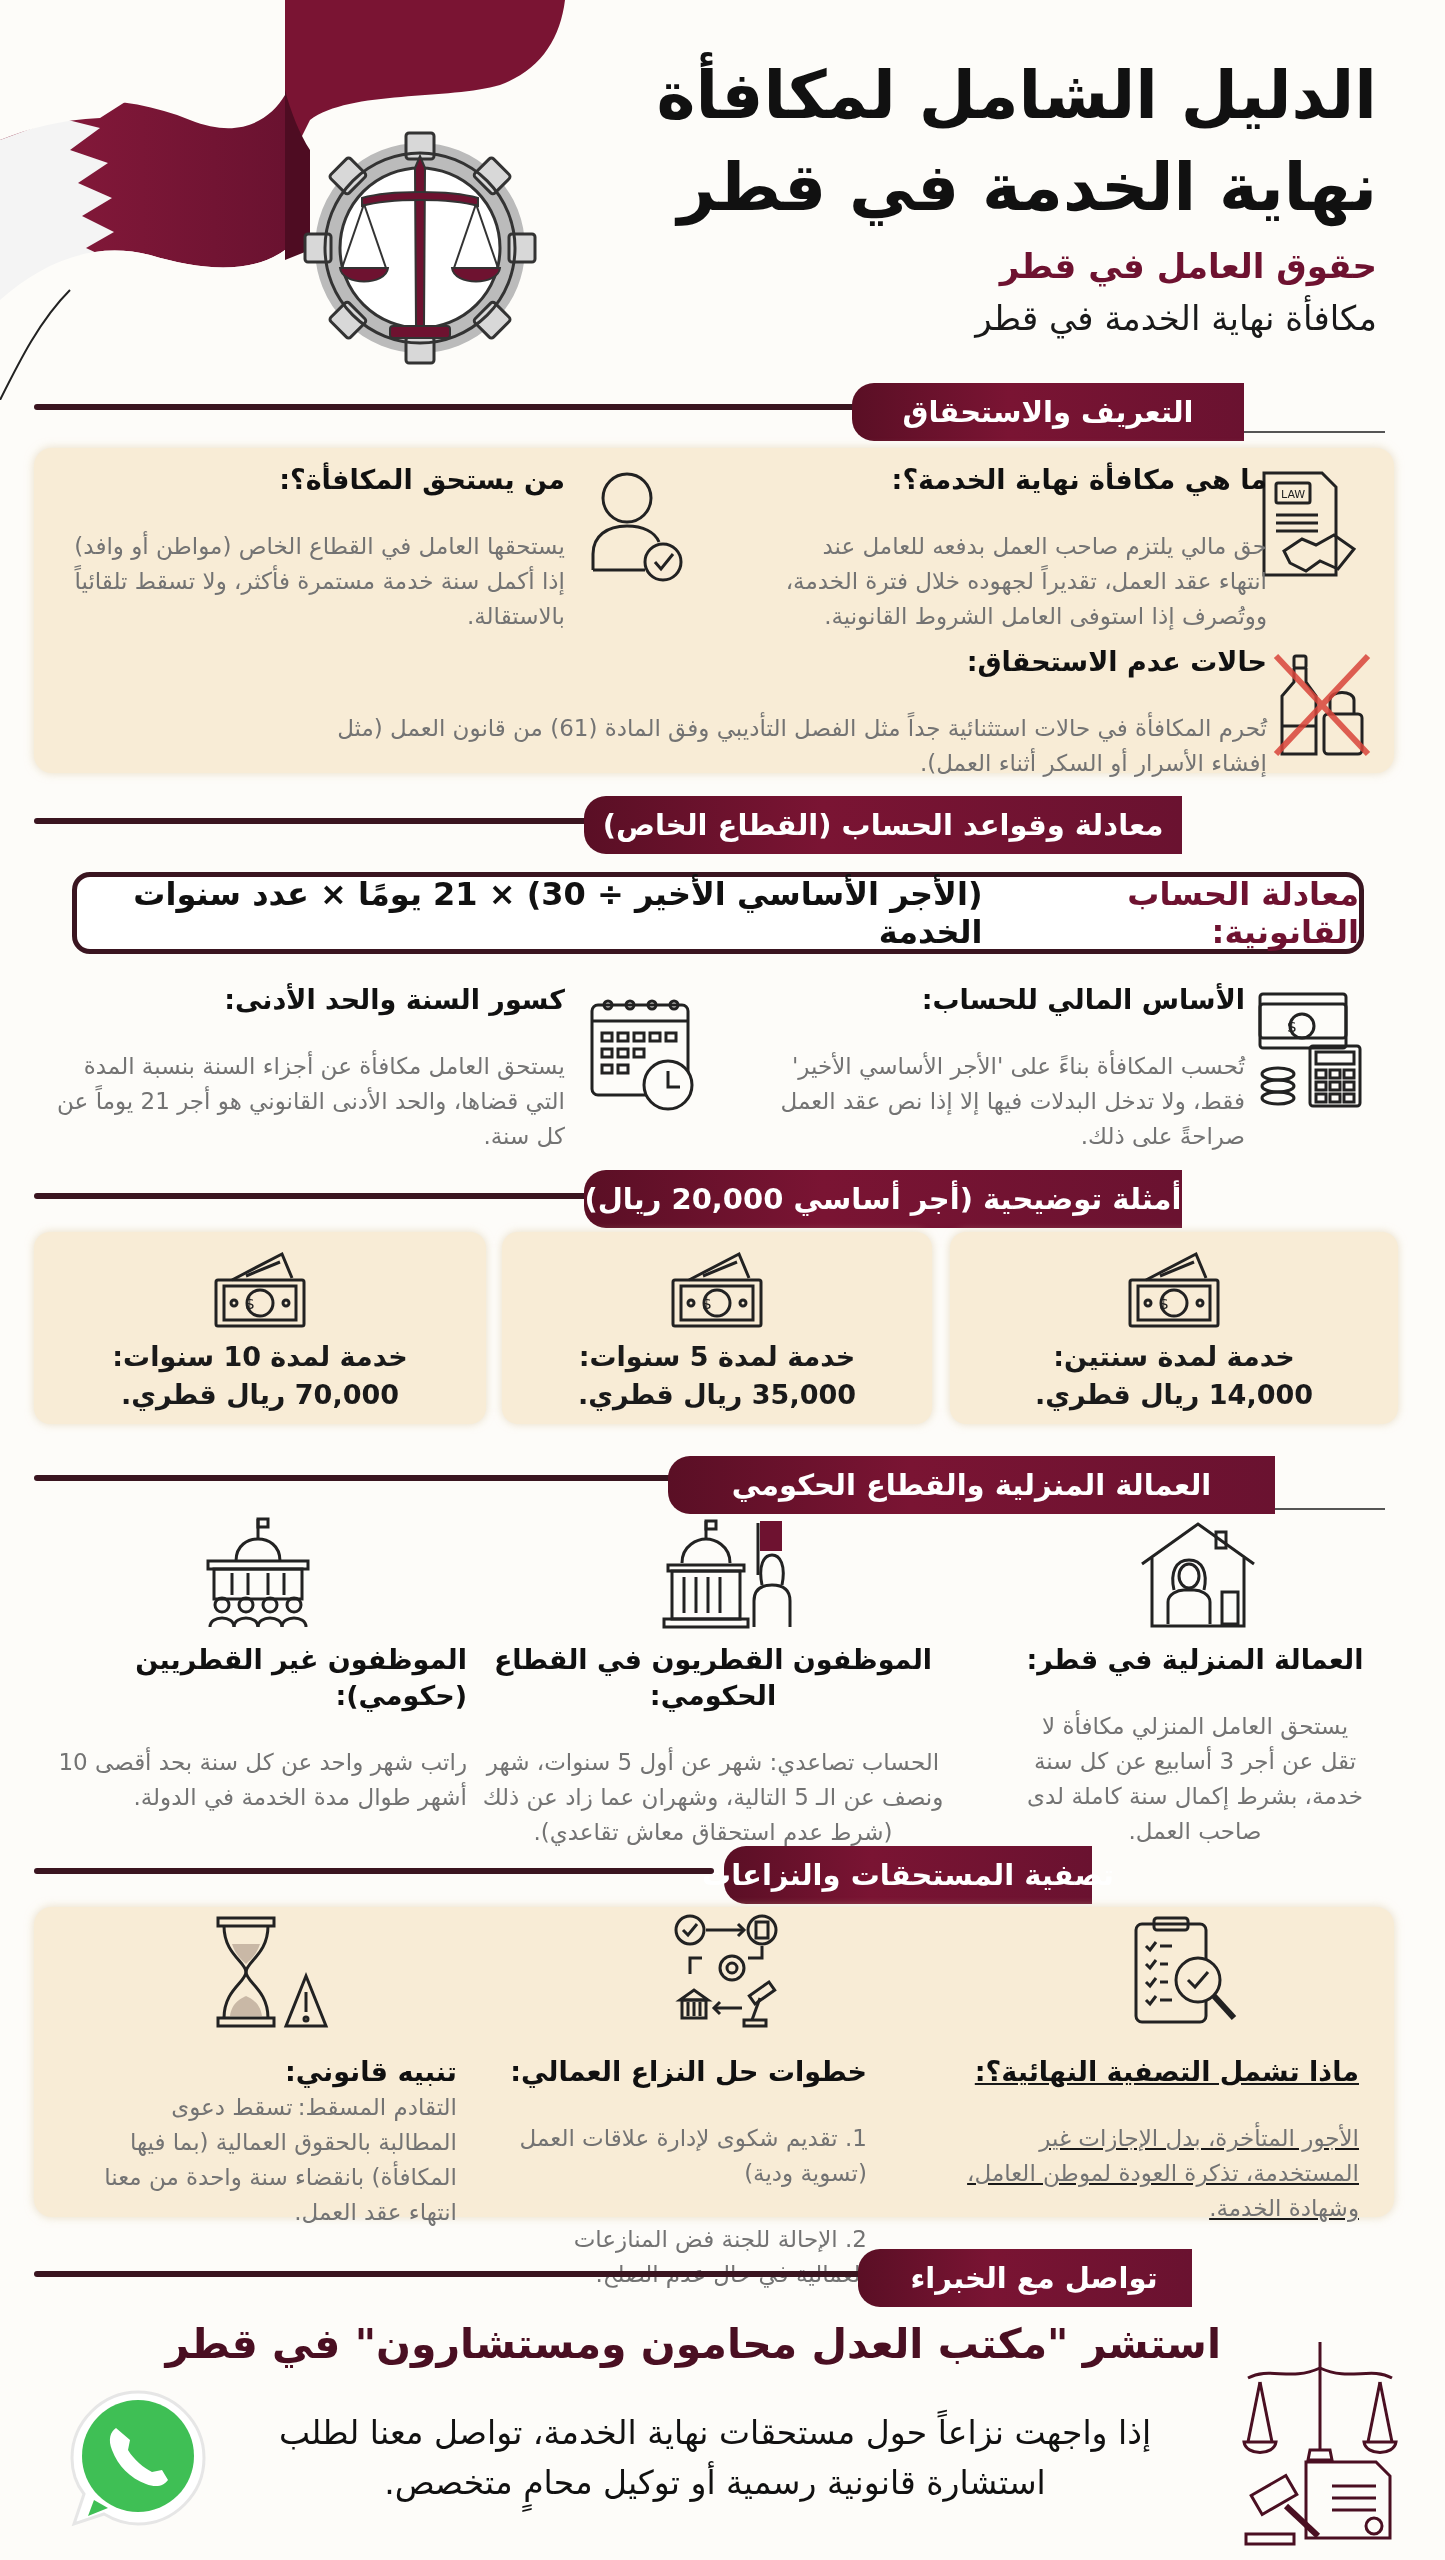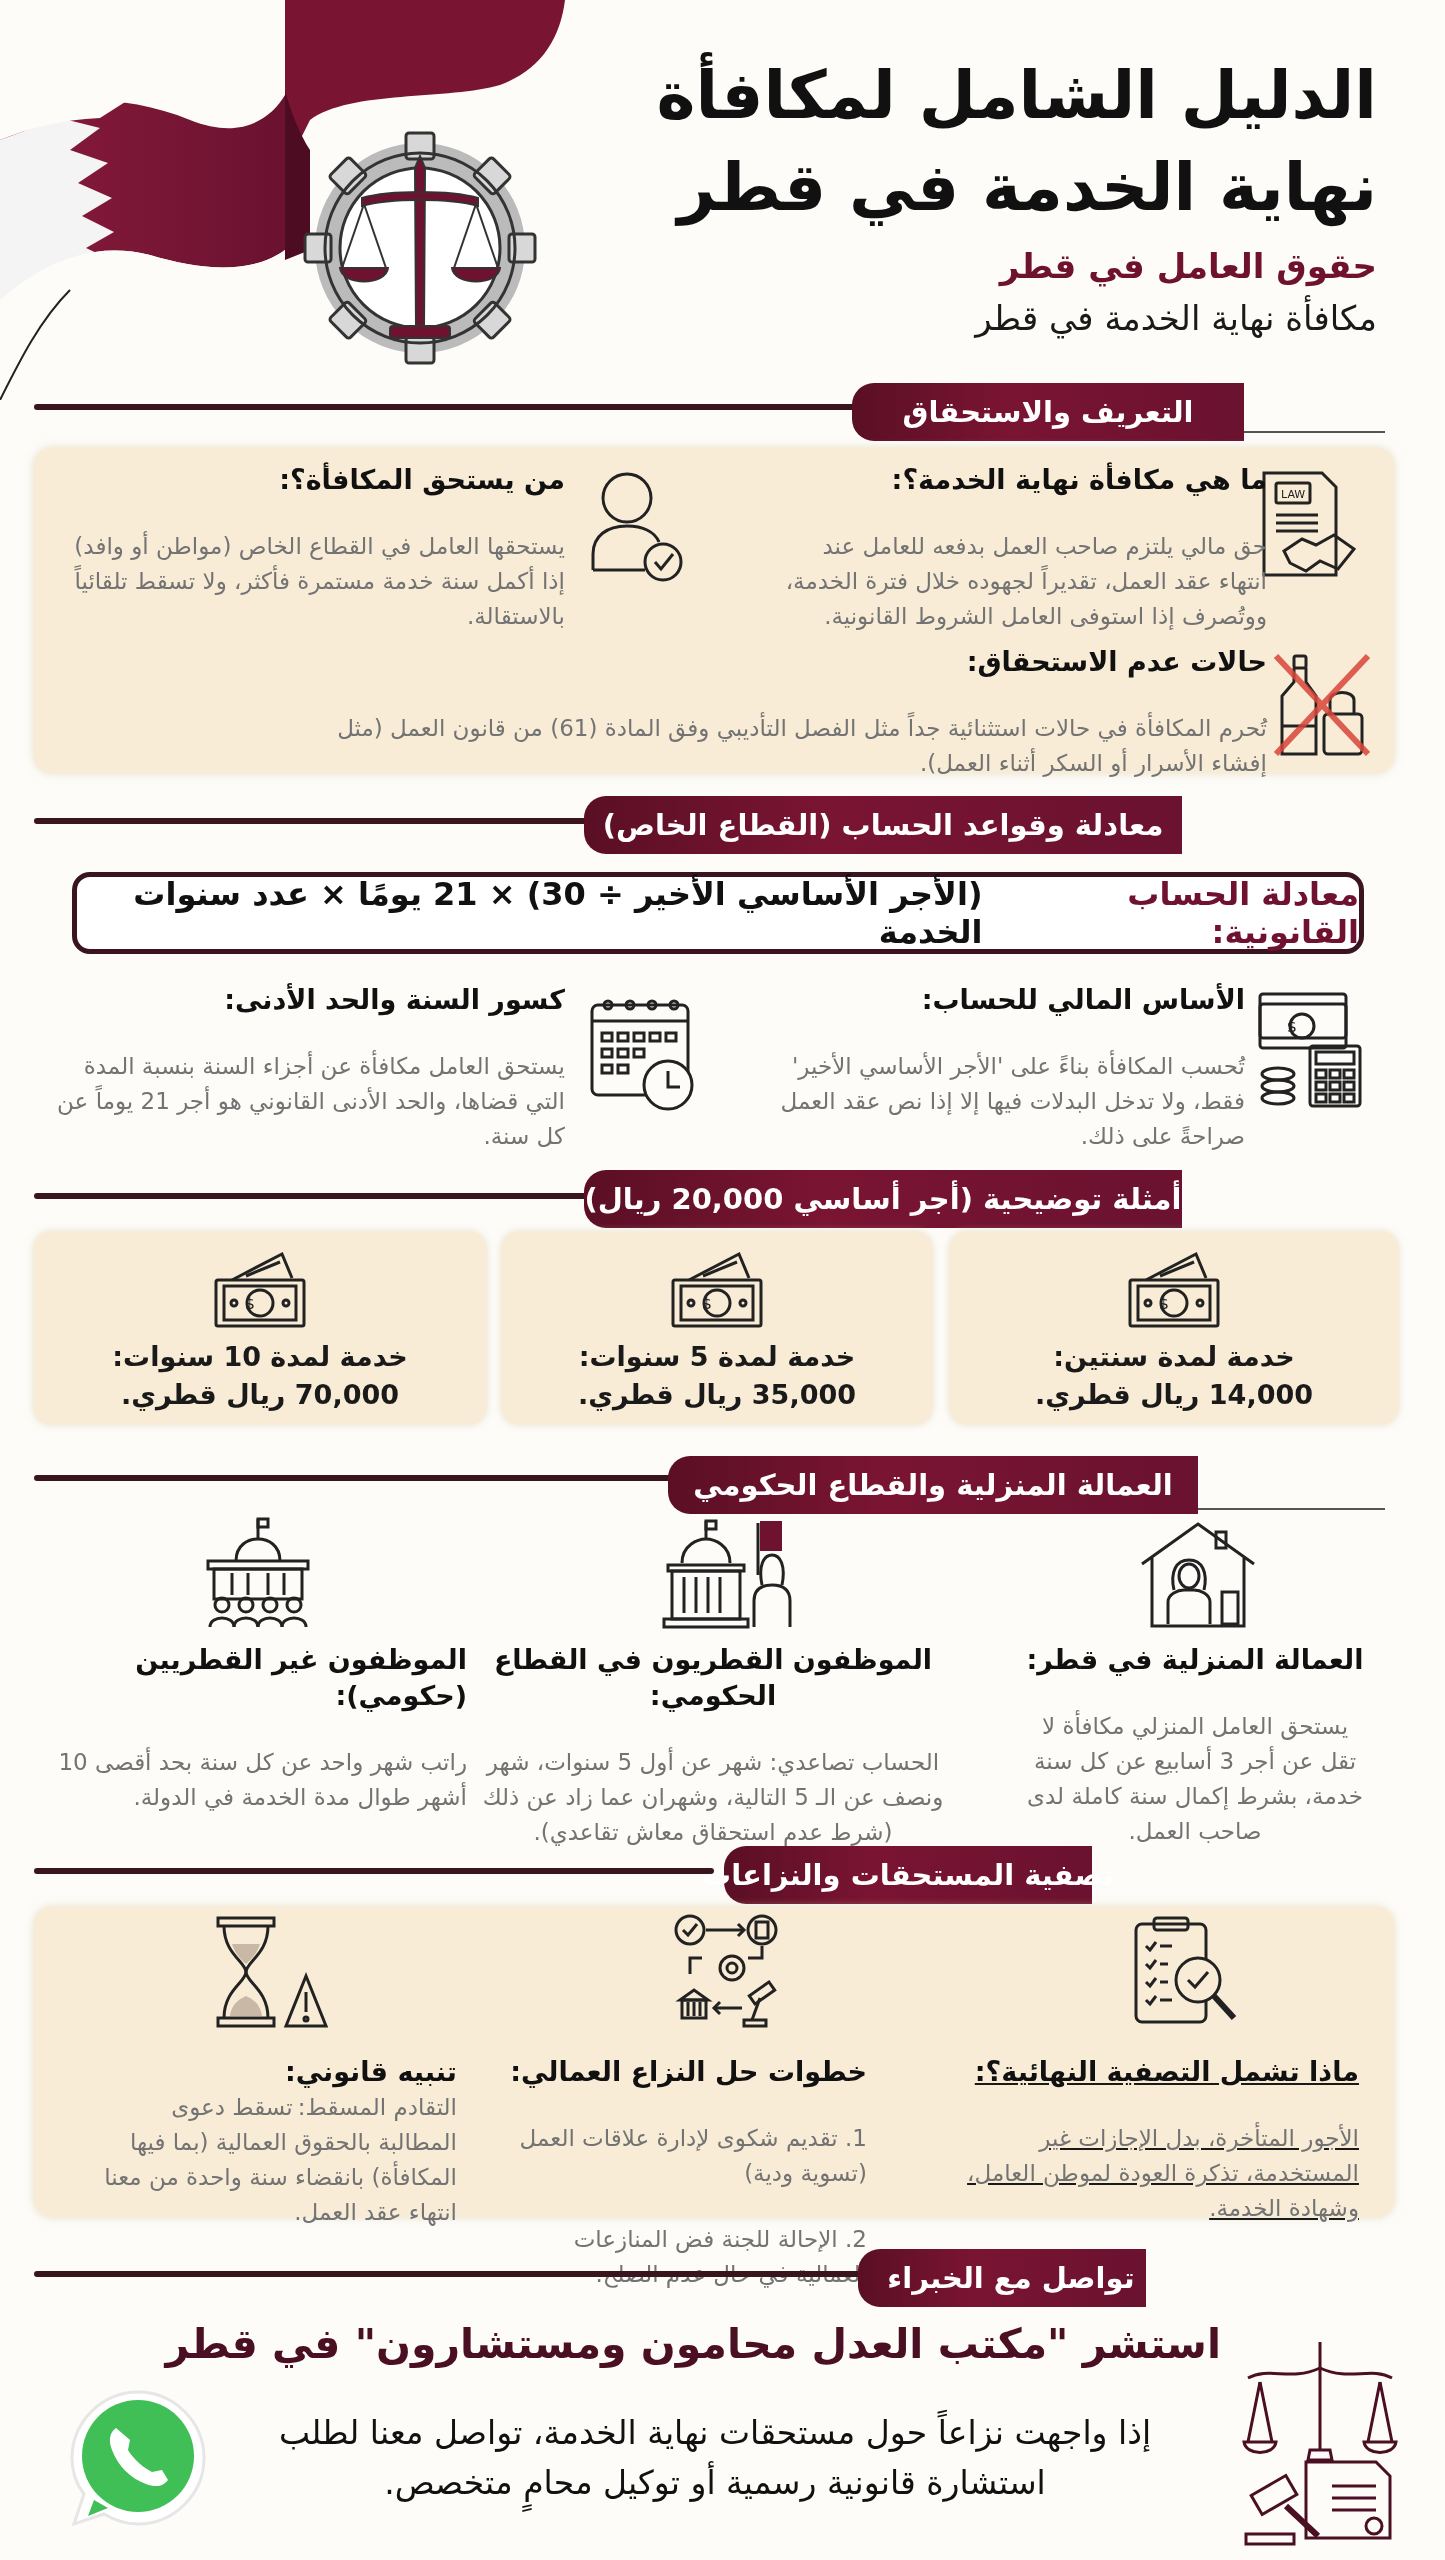--- a/index.html
+++ b/index.html
@@ -273,21 +273,21 @@
         <circle cx="74" cy="53" r="3"></circle>
     </g>
     <text x="43" y="59" font-size="16" fill="#222" font-family="DejaVu Sans, sans-serif">$</text>
   </svg>
   <div class="example-title" style="margin-top:8px;">خدمة لمدة 10 سنوات:</div>
   <div class="example-title">70,000 ريال قطري.</div>
 </div>
 
 <div class="section-line" style="top:1475px; width:640px;"></div>
 <div class="section-line-thin" style="left:1195px; top:1508px; width:190px;"></div>
-<div class="banner" style="left:668px; top:1456px; width:530px;">العمالة المنزلية والقطاع الحكومي</div>
+<div class="banner" style="left:668px; top:1456px; width:607px;">العمالة المنزلية والقطاع الحكومي</div>
 
 <svg class="icon" style="left:1138px; top:1520px;" width="120" height="110" viewBox="0 0 120 110">
   <g fill="none" stroke="#222" stroke-width="3">
     <path d="M4 44 L60 4 L116 44"></path>
       <path d="M14 38 L14 106 L106 106 L106 38"></path>
     <rect x="78" y="12" width="10" height="16"></rect>
     <path d="M30 104 L30 82 C30 74 40 70 46 70 L56 70 C62 70 72 74 72 82 L72 104"></path>
     <path d="M36 70 C32 52 38 40 51 40 C64 40 70 52 66 70"></path>
     <ellipse cx="51" cy="56" rx="10" ry="12"></ellipse>
     <rect x="84" y="72" width="16" height="32"></rect>
@@ -417,21 +417,21 @@
       <circle cx="94" cy="105" r="2"></circle>
   </g>
 </svg>
 <div class="abs" style="right:988px; top:2054px; width:360px;">
   <div class="block-title">تنبيه قانوني:</div>
   <div class="block-text" style="display:inline;">التقادم المسقط:</div>
   <span class="block-text">تسقط دعوى المطالبة بالحقوق العمالية (بما فيها المكافأة) بانقضاء سنة واحدة من معنا انتهاء عقد العمل.</span>
 </div>
 
 <div class="section-line" style="top:2271px; width:840px;"></div>
-<div class="banner" style="left:858px; top:2249px; width:288px;padding-left:40px;">تواصل مع الخبراء</div>
+<div class="banner" style="left:858px; top:2249px; width:334px;padding-left:40px;">تواصل مع الخبراء</div>
 
 <div class="contact-title">استشر "مكتب العدل محامون ومستشارون" في قطر</div>
 <div class="contact-text">إذا واجهت نزاعاً حول مستحقات نهاية الخدمة، تواصل معنا لطلب استشارة قانونية رسمية أو توكيل محامٍ متخصص.</div>
 
 <svg class="icon" style="left:1240px; top:2338px;" width="160" height="210" viewBox="0 0 160 210">
   <g fill="none" stroke="#4a0f22" stroke-width="3">
     <line x1="80" y1="4" x2="80" y2="112"></line>
     <path d="M8 40 C30 28 50 44 80 30 C110 44 130 28 152 40"></path>
     <line x1="20" y1="44" x2="8" y2="104"></line>
       <line x1="20" y1="44" x2="32" y2="104"></line>

